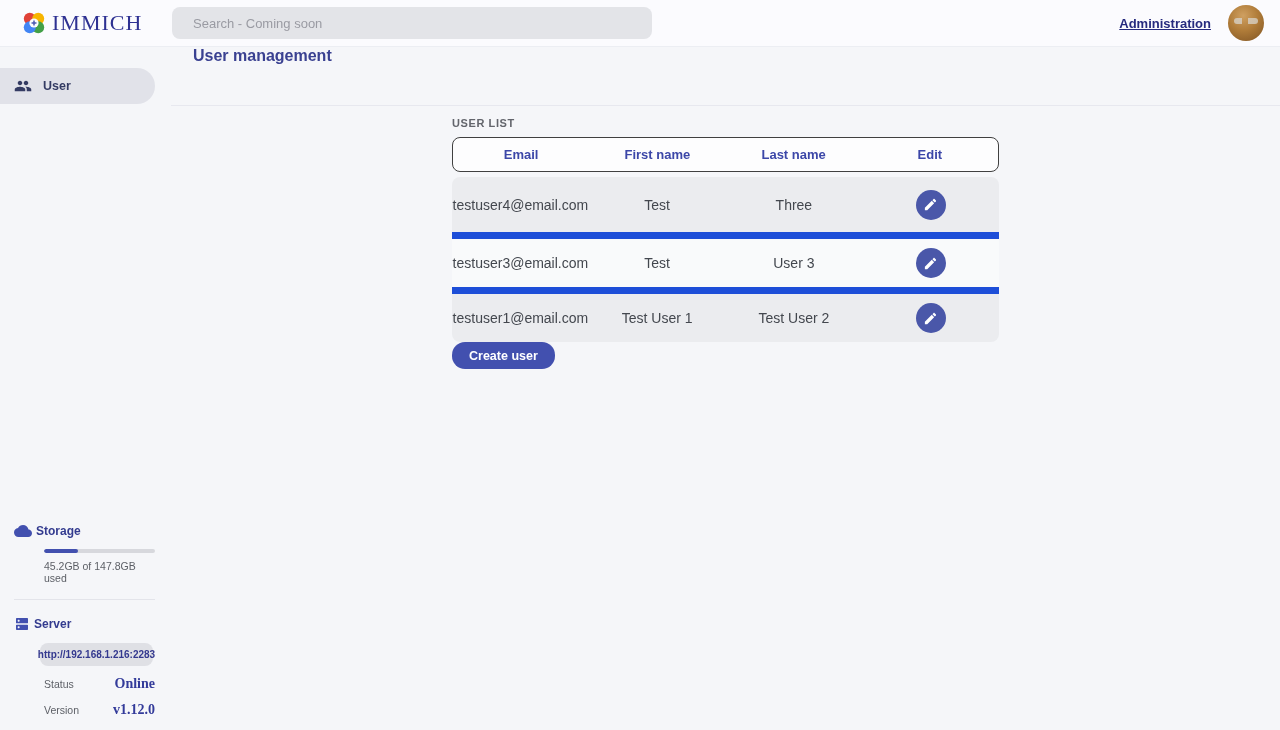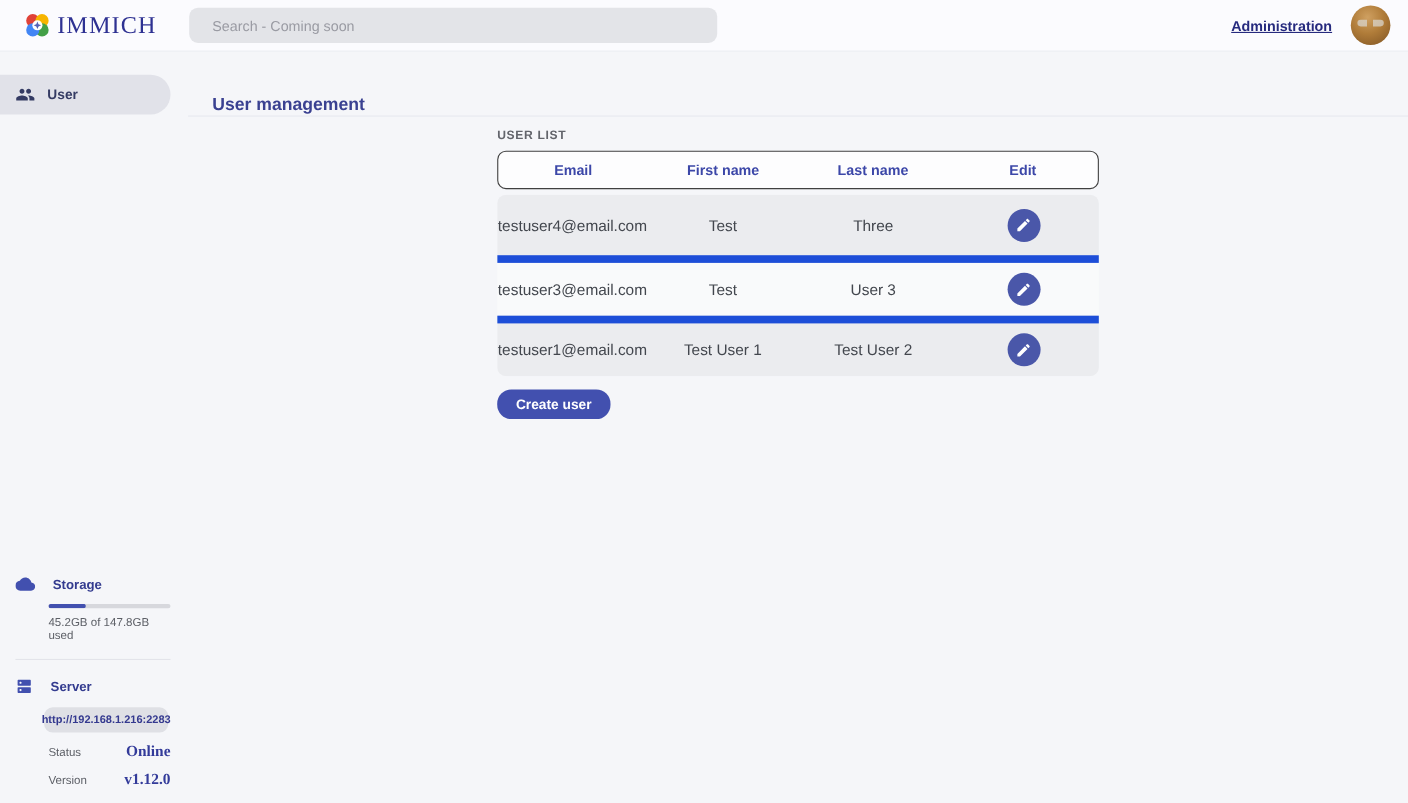--- a/index.html
+++ b/index.html
@@ -57,21 +57,21 @@
   .sidebar-item {
     margin-top: 21px; width: 155px; height: 36px;
     background: #e1e2e9; border-radius: 0 18px 18px 0;
     display: flex; align-items: center; gap: 11px; padding-left: 14px;
     cursor: pointer;
   }
   .sidebar-item-label { font-size: 12.5px; font-weight: 600; color: #343b63; }
   .icon-svg { display: block; }
 
   .sidebar-bottom { margin-top: auto; padding: 0 16px 12px 14px; }
-  .panel-header { display: flex; align-items: center; gap: 16px; }
+  .panel-header { display: flex; align-items: center; gap: 4px; }
   .panel-title { font-size: 12px; font-weight: 700; color: #333b8f; }
   .progress-track {
     margin: 9px 0 0 30px; width: 111px; height: 4px;
     background: #d7d8dd; border-radius: 2px; overflow: hidden;
   }
   .progress-fill { height: 100%; background: #4250af; border-radius: 2px; }
   .usage-text { margin: 7px 0 0 30px; font-size: 10.5px; color: #5c5f66; }
   .sidebar-divider { border: none; border-top: 1px solid #e3e4ea; margin: 15px 0 16px 0; }
   .url-chip {
     margin: 11px 0 0 26px; width: 113px; height: 23px;
@@ -84,21 +84,21 @@
     margin: 10px 0 0 30px; width: 111px;
   }
   .kv-key { font-size: 10.5px; color: #5c5f66; }
   .kv-val { font-size: 14px; font-weight: 700; color: #333b9a; font-family: Liberation Serif, serif; }
 
   
   .main { flex: 1; display: flex; flex-direction: column; min-width: 0; }
   .page-header {
     height: 59px; flex: 0 0 59px;
     border-bottom: 1px solid #e7e8ef;
-    display: flex; align-items: flex-end; padding-left: 22px;
+    display: flex; align-items: flex-start; padding-left: 22px;
   }
   .page-title { font-size: 16px; font-weight: 600; color: #3a4191; }
 
   .page-body { width: 547px; margin: 0 auto; }
   .section-title {
     margin-top: 11px; font-size: 11px; font-weight: 600;
     letter-spacing: 0.6px; color: #63656c;
   }
 
   .table-head {
@@ -114,21 +114,21 @@
   .tr:nth-child(even) { background: #f9fafb; }
   .tr + .tr { border-top: 7px solid #1d4ed8; }
   .td { flex: 1; text-align: center; font-size: 14px; color: #43474e; }
   .edit-btn {
     width: 30px; height: 30px; border-radius: 50%;
     background: #4a57a9; border: none; cursor: pointer;
     display: inline-flex; align-items: center; justify-content: center;
   }
 
   .create-btn {
-    margin-top: 12px; height: 27px; padding: 0 17px;
+    margin-top: 0; height: 27px; padding: 0 17px;
     background: #4250af; color: #ffffff; border: none; border-radius: 13px;
     font-family: "Liberation Sans", sans-serif;
     font-size: 12.5px; font-weight: 700; cursor: pointer;
   }
 </style>
 </head>
 <body>
 
 <div class="app">
 

